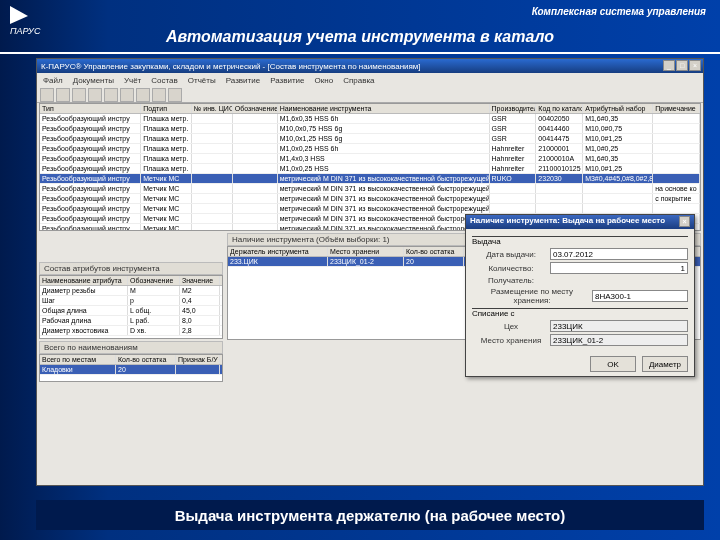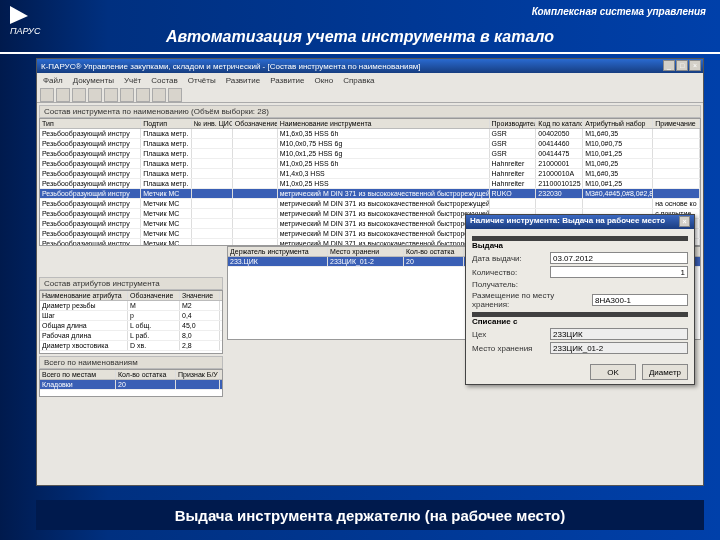--- a/index.html
+++ b/index.html
@@ -31,23 +31,23 @@
   .grid-row.sel { background:#3a5fb5; color:#fff; }
 
   .main-cols { display:flex; }
   .left-col { flex:0 0 188px;margin-top:29px; }
   .right-col { flex:1; }
 
   .dialog { position:absolute; top:155px; right:8px; width:230px; background:#eceae4; border:1px solid #444; box-shadow:2px 2px 4px rgba(0,0,0,.4); font-size:8px; }
   .dialog-title { height:14px; background:linear-gradient(#3b68c0,#1b3d80); color:#fff; padding:1px 4px; font-weight:bold; display:flex; justify-content:space-between; }
   .dlg-body { padding:4px 6px; }
   .dlg-row { display:flex; align-items:center; margin:2px 0; }
-  .dlg-row label { flex:0 0 78px; color:#333; }
+  .dlg-row label { flex:0 0 78px; color:#333;text-align:center; }
   .dlg-row .val { flex:1; background:#fff; border:1px solid #888; padding:1px 2px; height:12px; font-size:8px; }
-  .dlg-sep { border-top:5px solid #404040; margin:3px 0 2px; font-weight:bold; }
+  .dlg-sep { border-top:1px solid #404040; margin:3px 0 2px; font-weight:normal; }
   .dlg-btns { display:flex; justify-content:flex-end; gap:6px; padding:4px 6px; }
   .dlg-btns button { width:46px; height:16px; background:#e4e1d9; border:1px solid #888; font-size:8px; }
 
   .footer { position:absolute; bottom:10px; left:36px; width:668px; height:30px; background:#001a4d; color:#fff; font-weight:bold; font-size:15px; display:flex; align-items:center; justify-content:center; }
 </style>
 </head>
 <body>
 
 <div class="logo">ПАРУС</div>
 <div class="top-brand">Комплексная система управления</div>
@@ -79,21 +79,20 @@
     <div class="tool-icon"></div>
     <div class="tool-icon"></div>
     <div class="tool-icon"></div>
     <div class="tool-icon"></div>
     <div class="tool-icon"></div>
     <div class="tool-icon"></div>
     <div class="tool-icon"></div>
     <div class="tool-icon"></div>
   </div>
 
-  <div class="panel-title">Состав инструмента по наименованию (Объём выборки: 28)</div>
   <div class="grid" id="grid1" style="height:128px; overflow:hidden;">
       <div class="grid-head">
         <div style="width: 104px;">Тип</div>
         <div style="width: 52px;">Подтип</div>
         <div style="width: 42px;">№ инв. ЦИС</div>
         <div style="width: 46px;">Обозначение</div>
         <div style="width: 218px;">Наименование инструмента</div>
         <div style="width: 48px;">Производитель</div>
         <div style="width: 48px;">Код по катало</div>
         <div style="width: 72px;">Атрибутный набор</div>
@@ -276,20 +275,21 @@
             <div style="width: 44px;">Признак Б/У</div>
           </div>
           <div class="grid-row sel">
             <div style="width: 76px;">Кладовки</div>
             <div style="width: 60px;">20</div>
             <div style="width: 44px;"></div>
           </div>
         </div>
     </div>
     <div class="right-col">
+      <div class="panel-title">Наличие инструмента (Объём выборки: 1)</div>
       <div class="grid" id="grid3" style="height:94px;">
           <div class="grid-head">
             <div style="width: 100px;">Держатель инструмента</div>
             <div style="width: 76px;">Место хранени</div>
             <div style="width: 60px;">Кол-во остатка</div>
             <div style="width: 56px;">Признак Б/У</div>
             <div style="width: 60px;">Поставщик</div>
           </div>
           <div class="grid-row sel">
             <div style="width: 100px;">233.ЦИК</div>

